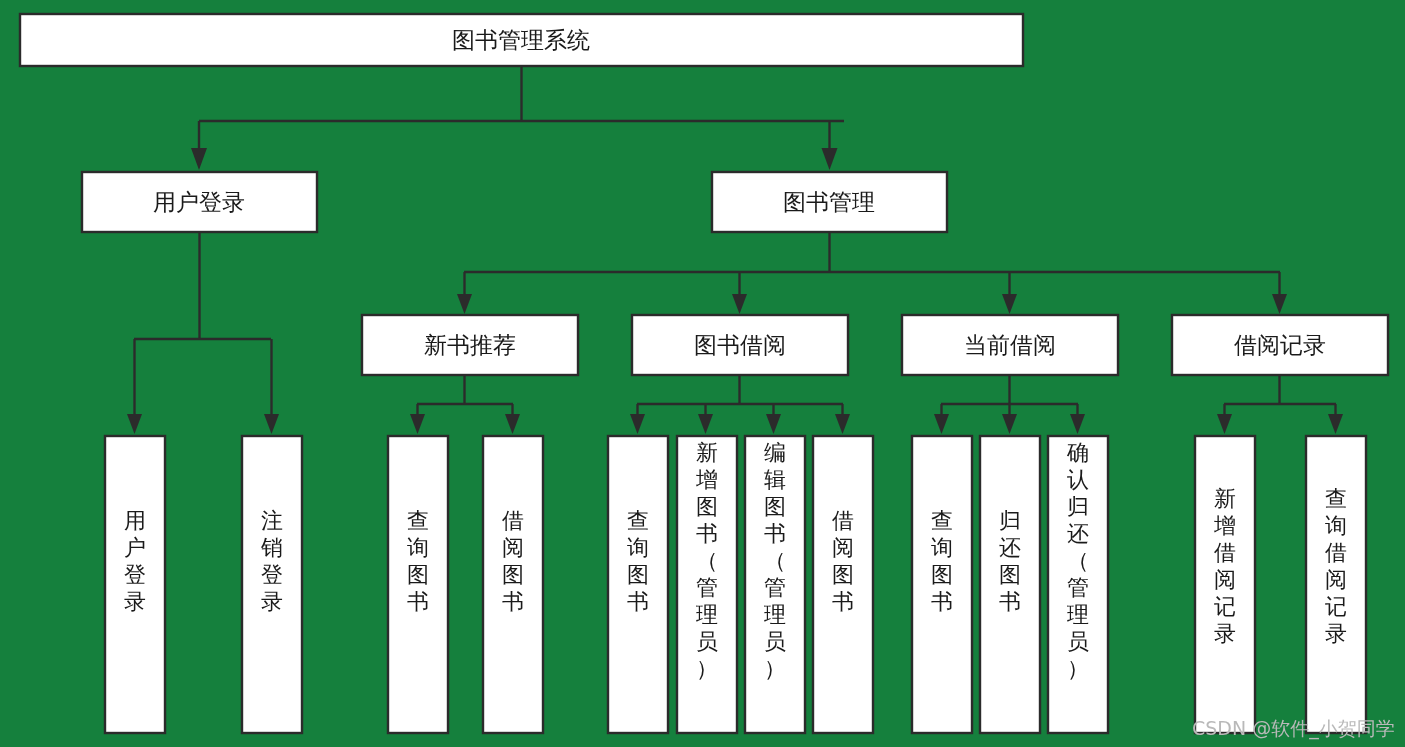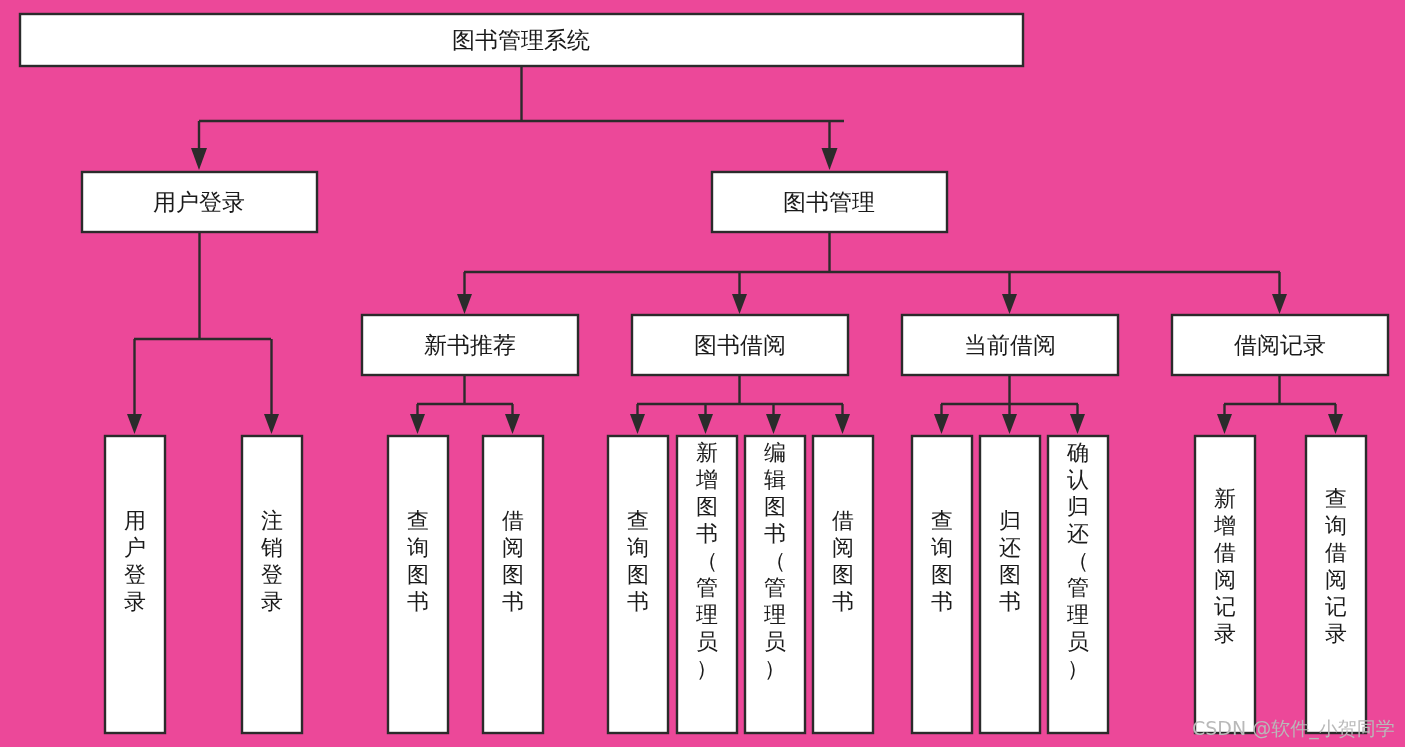--- a/index.html
+++ b/index.html
@@ -10,21 +10,21 @@
   body {
     width: 1405px;
     height: 747px;
     overflow: hidden;
     font-family: "DejaVu Sans", "Liberation Sans", sans-serif;
   }
   #diagram-root {
     position: relative;
     width: 1405px;
     height: 747px;
-    background: #ec4899;
+    background: #15803d;
   }
   svg.diagram-canvas {
     position: absolute;
     top: 0;
     left: 0;
     width: 1405px;
     height: 747px;
     display: block;
   }
   .node-box {

